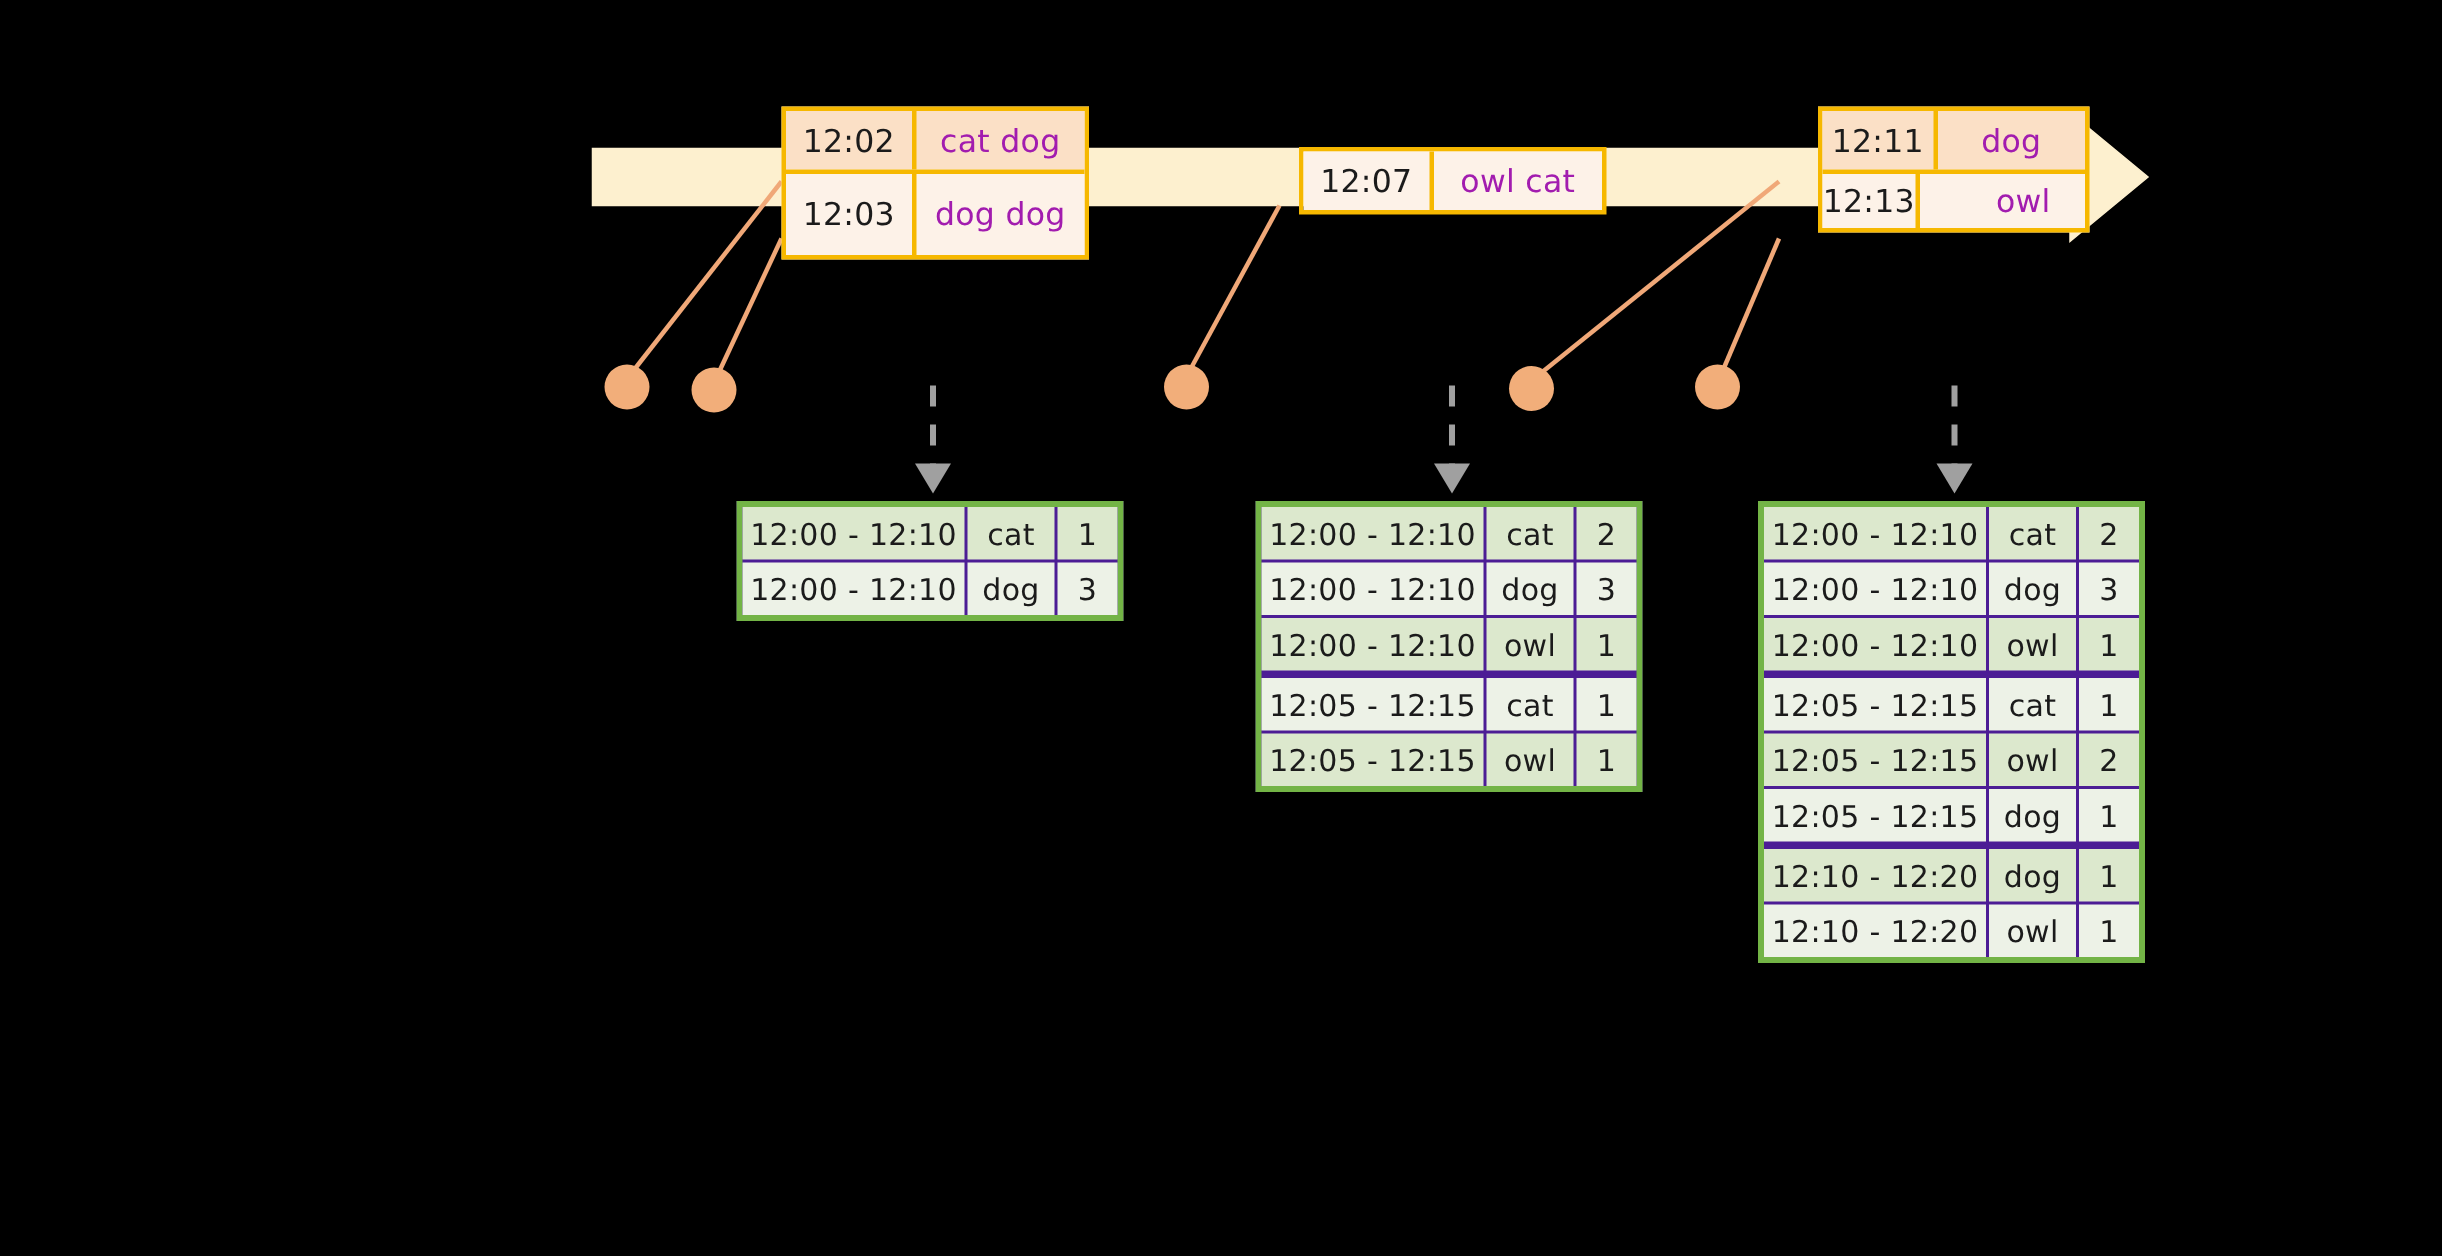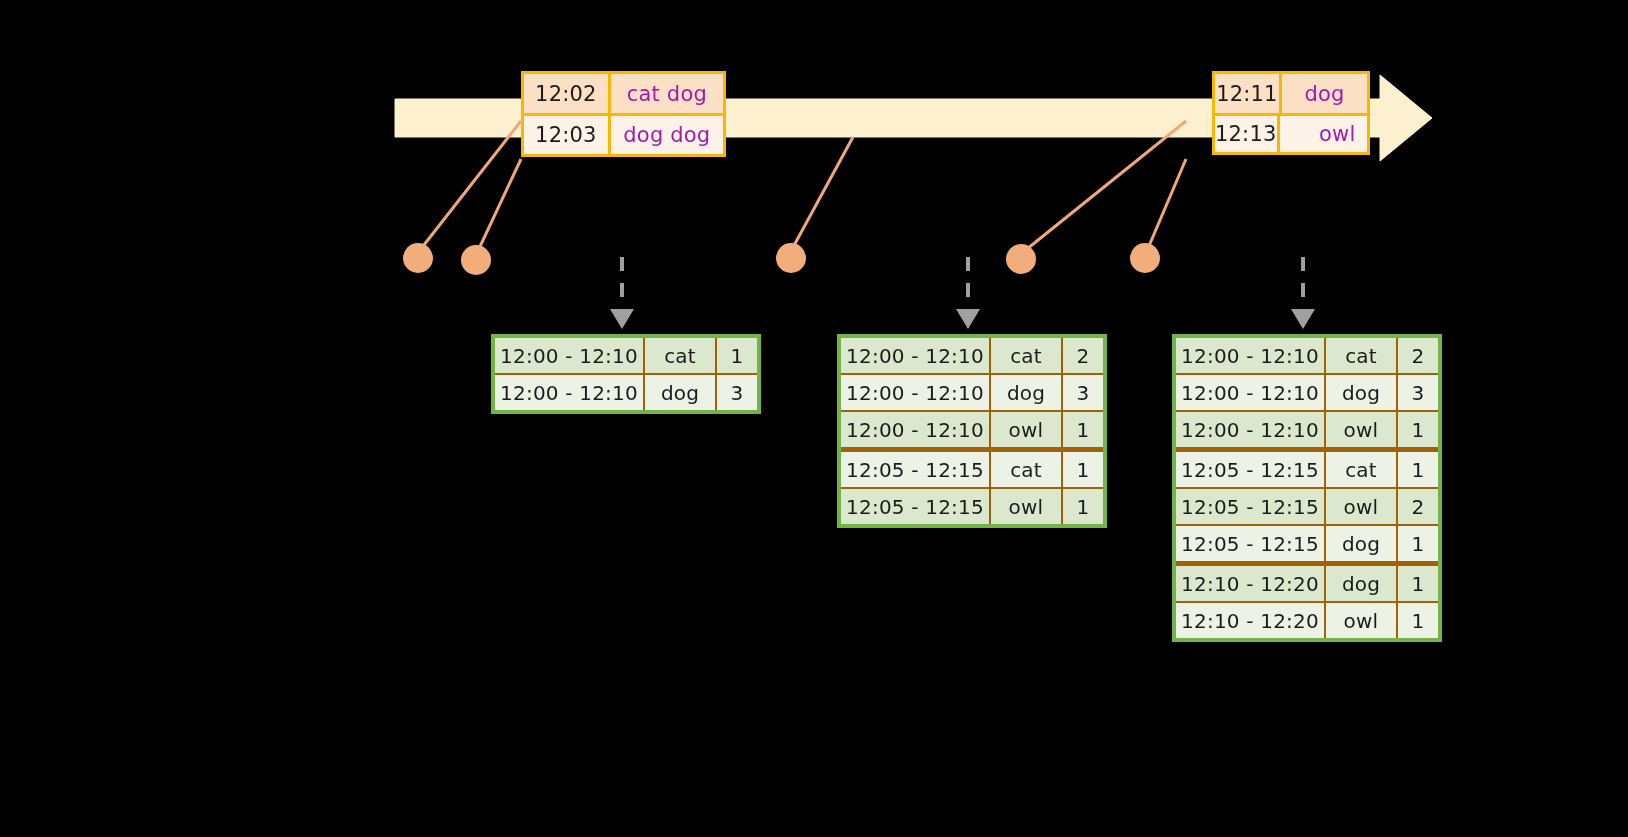--- a/index.html
+++ b/index.html
@@ -61,21 +61,21 @@
     color: #a21caf;
     font-size: 21px;
     letter-spacing: .2px;
   }
 
   
   .result-table {
     position: absolute;
     border: 4px solid #73B446;
     box-sizing: border-box;
-    background: #a16207;
+    background: #4c1d95;
     display: flex;
     flex-direction: column;
     gap: 2px;
     padding: 0;
   }
   .res-row {
     display: flex;
     gap: 2px;
     height: 35px;
   }
@@ -85,21 +85,21 @@
     justify-content: center;
     color: #1b1b1b;
     font-size: 20px;
     box-sizing: border-box;
     letter-spacing: .2px;
   }
   .res-row.shade-a .res-cell { background: #DCE8CD; }
   .res-row.shade-b .res-cell { background: #EDF2E7; }
   .res-row.grp-end { margin-bottom: 3px; }
   .c-window { width: 148px; }
-  .c-word   { width: 70px; }
+  .c-word   { width: 58px; }
   .c-count  { width: 40px; }
 </style>
 </head>
 <body>
 
 <div id="stage">
 
   <svg class="layer" viewBox="0 0 1628 837">
 
     <g>
@@ -136,28 +136,34 @@
         <path d="M 1291 296 L 1303 316 L 1315 296 Z" fill="#A0A0A0" stroke="none"></path>
       </g>
     </g>
   </svg>
 
   <div class="event-box" style="left:521px; top:58px; width:205px;">
     <div class="event-row row-a" style="height:39px;">
       <div class="event-time" style="width:88px;">12:02</div>
       <div class="event-words" style="width:114px;">cat dog</div>
     </div>
-    <div class="event-row row-b" style="height:41px;justify-content:space-between;">
+    <div class="event-row row-b" style="height:57px;justify-content:space-between;">
       <div class="event-time" style="width:88px;">12:03</div>
       <div class="event-words" style="width:114px;">dog dog</div>
     </div>
   </div>
 
-
-  <div class="event-box" style="left:1212px; top:58px; width:158px;">
+  <div class="event-box" style="left:866px; top:85px; width:205px;">
+    <div class="event-row row-b" style="height:39px;">
+      <div class="event-time" style="width:88px;">12:07</div>
+      <div class="event-words" style="width:114px;">owl cat</div>
+    </div>
+  </div>
+
+  <div class="event-box" style="left:1212px; top:58px; width:181px;">
     <div class="event-row row-a" style="height:39px;">
       <div class="event-time" style="width:78px;">12:11</div>
       <div class="event-words" style="width:100px;">dog</div>
     </div>
     <div class="event-row row-b" style="height:39px;gap:28px;">
       <div class="event-time" style="width:78px;">12:13</div>
       <div class="event-words" style="width:100px;">owl</div>
     </div>
   </div>
 

